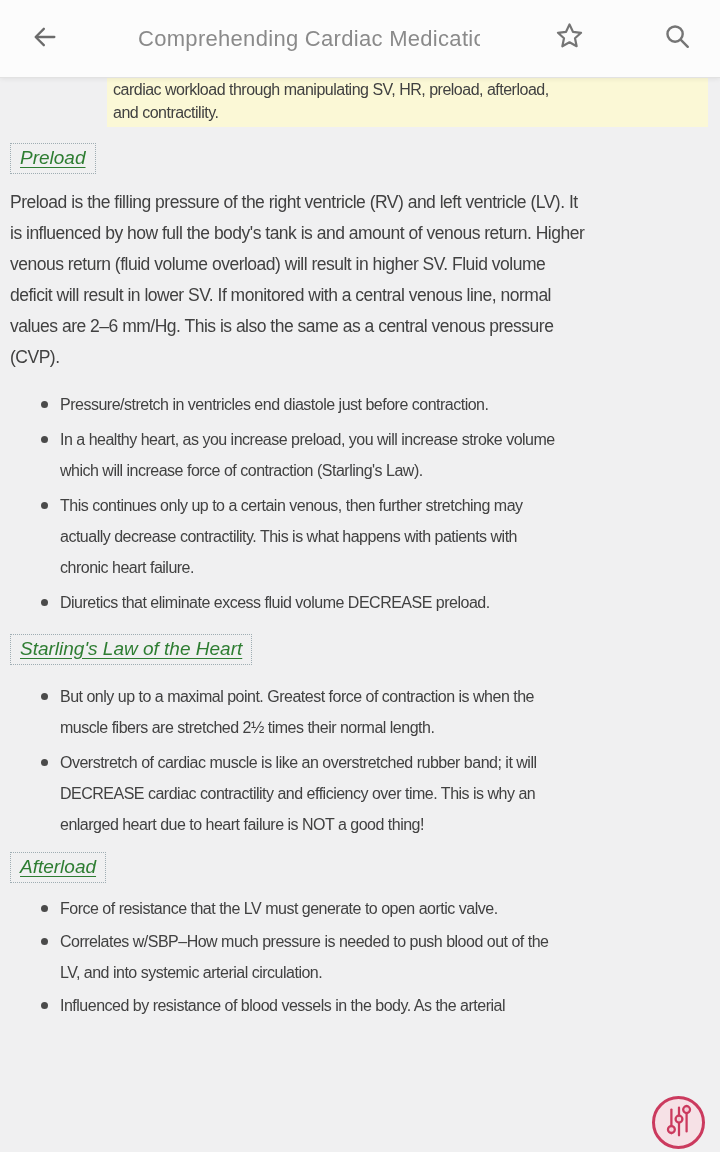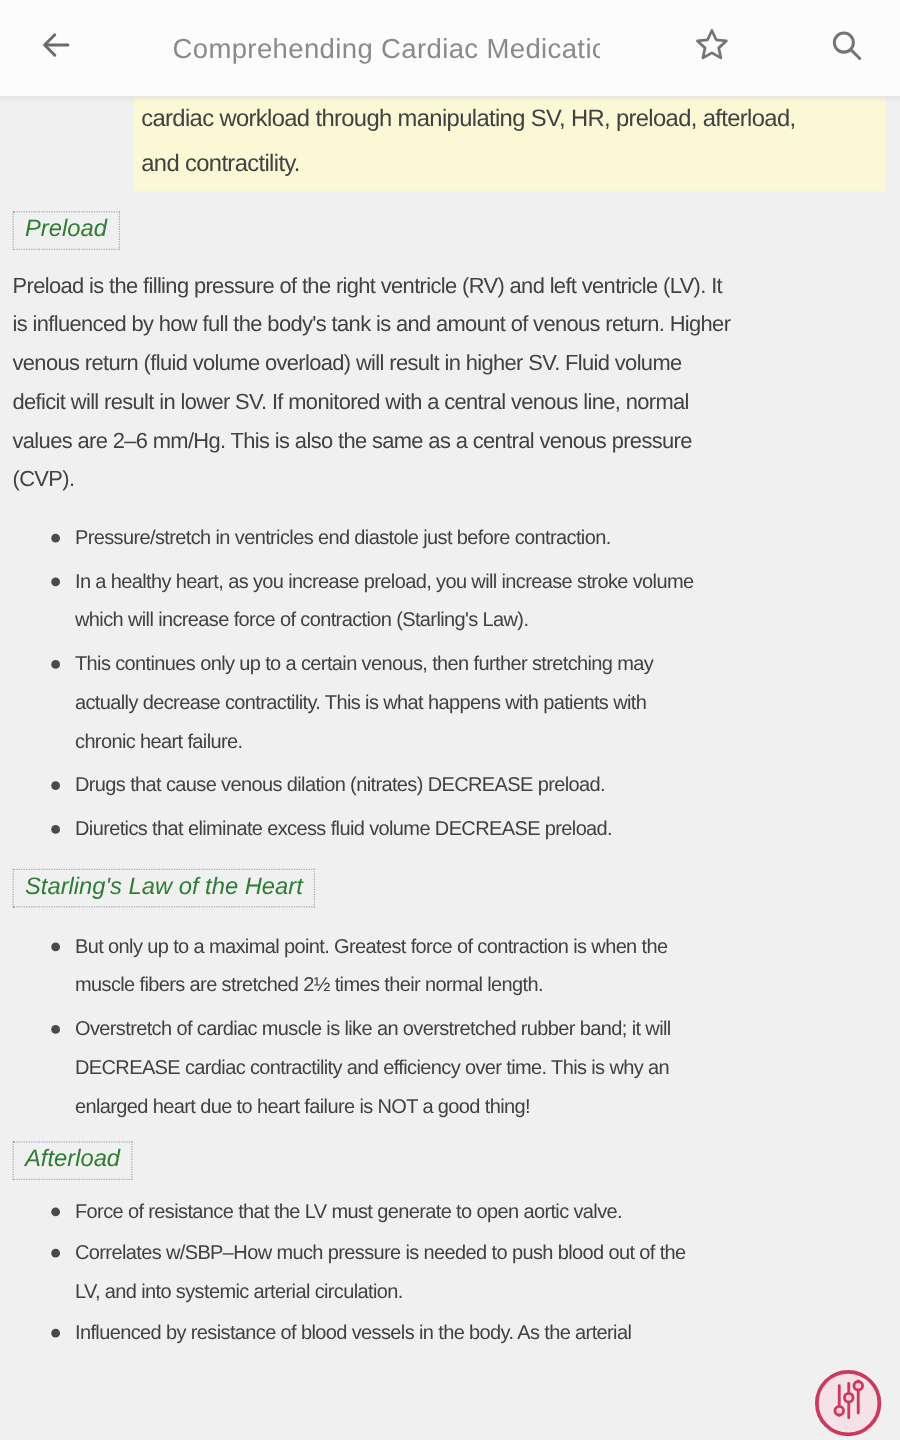--- a/index.html
+++ b/index.html
@@ -36,29 +36,29 @@
     font-weight:500;white-space:nowrap;overflow:hidden;
   }
   .icon-btn{
     width:38px;height:38px;display:flex;align-items:center;justify-content:center;
     margin-left:24px;cursor:pointer;flex:0 0 auto;
   }
   .content{padding:0 12px 0 10px;}
   .highlight{
     margin-left:97px;background:var(--highlight-bg);
     padding:1px 36px 3px 6px;
-    font-size:19px;letter-spacing:-0.5px;line-height:36px;
+    font-size:16px;letter-spacing:-0.5px;line-height:23px;
     white-space:pre-line;
   }
   .heading-row{margin:16px 0 0 0;}
   .sec-heading{
     display:inline-block;border:1px dotted #9fadb3;padding:3px 9px 4px 9px;
     font-size:19px;font-style:italic;font-weight:500;
     color:var(--accent-green);
-    text-underline-offset:3px;
+    text-decoration:underline;text-underline-offset:3px;
     cursor:pointer;
   }
   .para{
     margin:13px 0 5px 0;
     font-size:17.5px;letter-spacing:-0.5px;line-height:31px;
     white-space:pre-line;
   }
   ul.bullets{
     margin:16px 0 0 0;padding:0 0 0 50px;list-style:none;
     font-size:16px;letter-spacing:-0.5px;line-height:31px;
@@ -125,21 +125,20 @@
 values are 2–6 mm/Hg. This is also the same as a central venous pressure
 (CVP).</p>
 
   <ul class="bullets">
     <li>Pressure/stretch in ventricles end diastole just before contraction.</li>
     <li>In a healthy heart, as you increase preload, you will increase stroke volume
 which will increase force of contraction (Starling's Law).</li>
     <li>This continues only up to a certain venous, then further stretching may
 actually decrease contractility. This is what happens with patients with
 chronic heart failure.</li>
-    <li>Drugs that cause venous dilation (nitrates) DECREASE preload.</li>
     <li>Diuretics that eliminate excess fluid volume DECREASE preload.</li>
   </ul>
 
   <div class="heading-row" style="">
     <span class="sec-heading">Starling's Law of the Heart</span>
   </div>
 
   <ul class="bullets">
     <li>But only up to a maximal point. Greatest force of contraction is when the
 muscle fibers are stretched 2½ times their normal length.</li>

